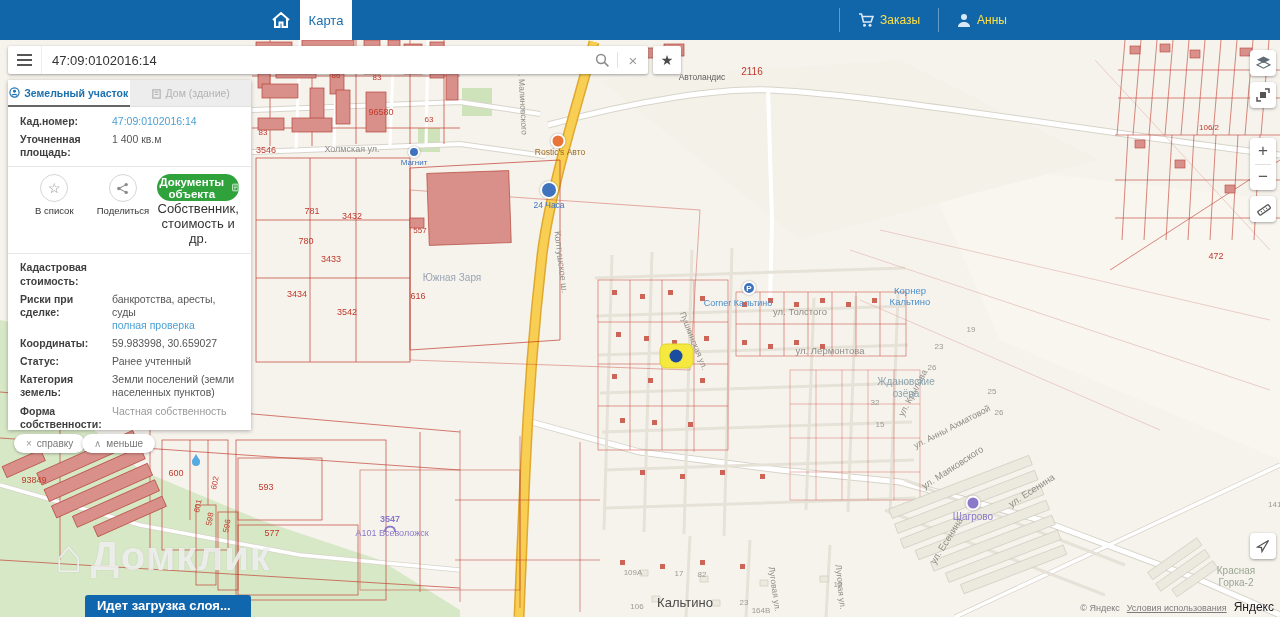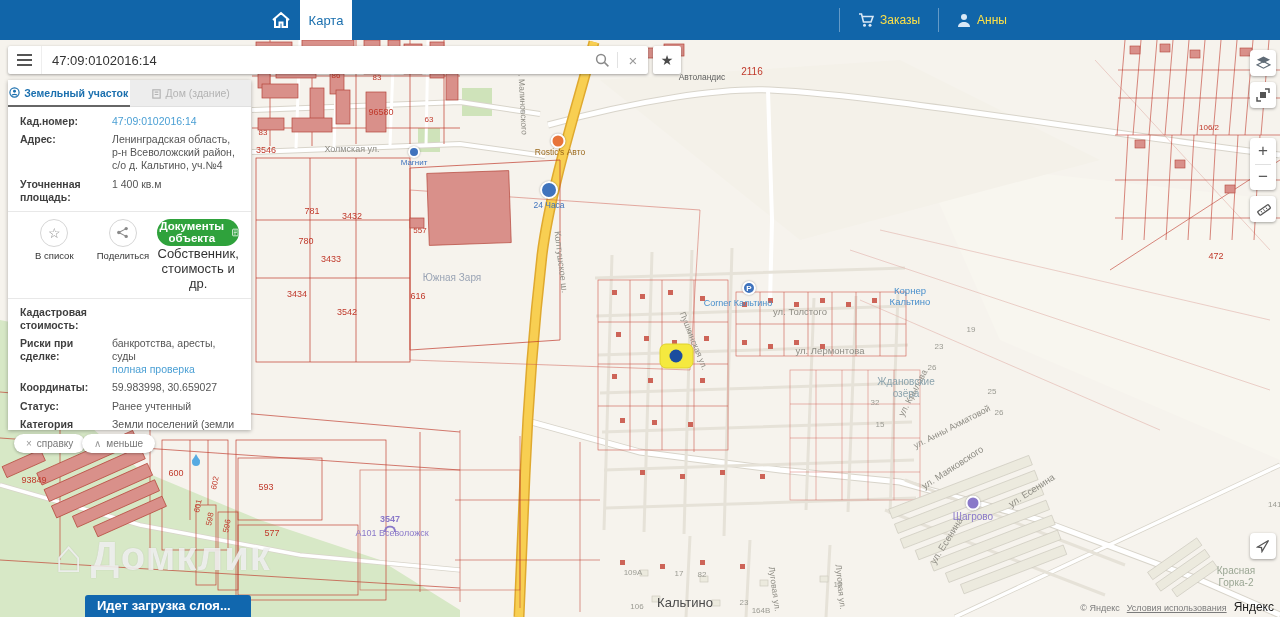--- a/index.html
+++ b/index.html
@@ -477,24 +477,20 @@
         </svg>
         <span>Дом (здание)</span>
       </div>
     </div>
     <div id="panel-body">
       <div class="frow">
         <div class="flabel">Кад.номер:</div>
         <div class="fval"><span class="lnk">47:09:0102016:14</span></div>
       </div>
       <div class="frow">
-        <div class="flabel">Адрес:</div>
-        <div class="fval">Ленинградская область, р-н Всеволожский район, с/о д. Кальтино, уч.№4</div>
-      </div>
-      <div class="frow">
         <div class="flabel">Уточненная площадь:</div>
         <div class="fval">1 400 кв.м</div>
       </div>
       <div class="pdiv"></div>
       <div id="actions">
         <div class="circ-btn">
           <div class="circ">
               <span>☆</span>
             </div>
           <div class="clab">В список</div>

